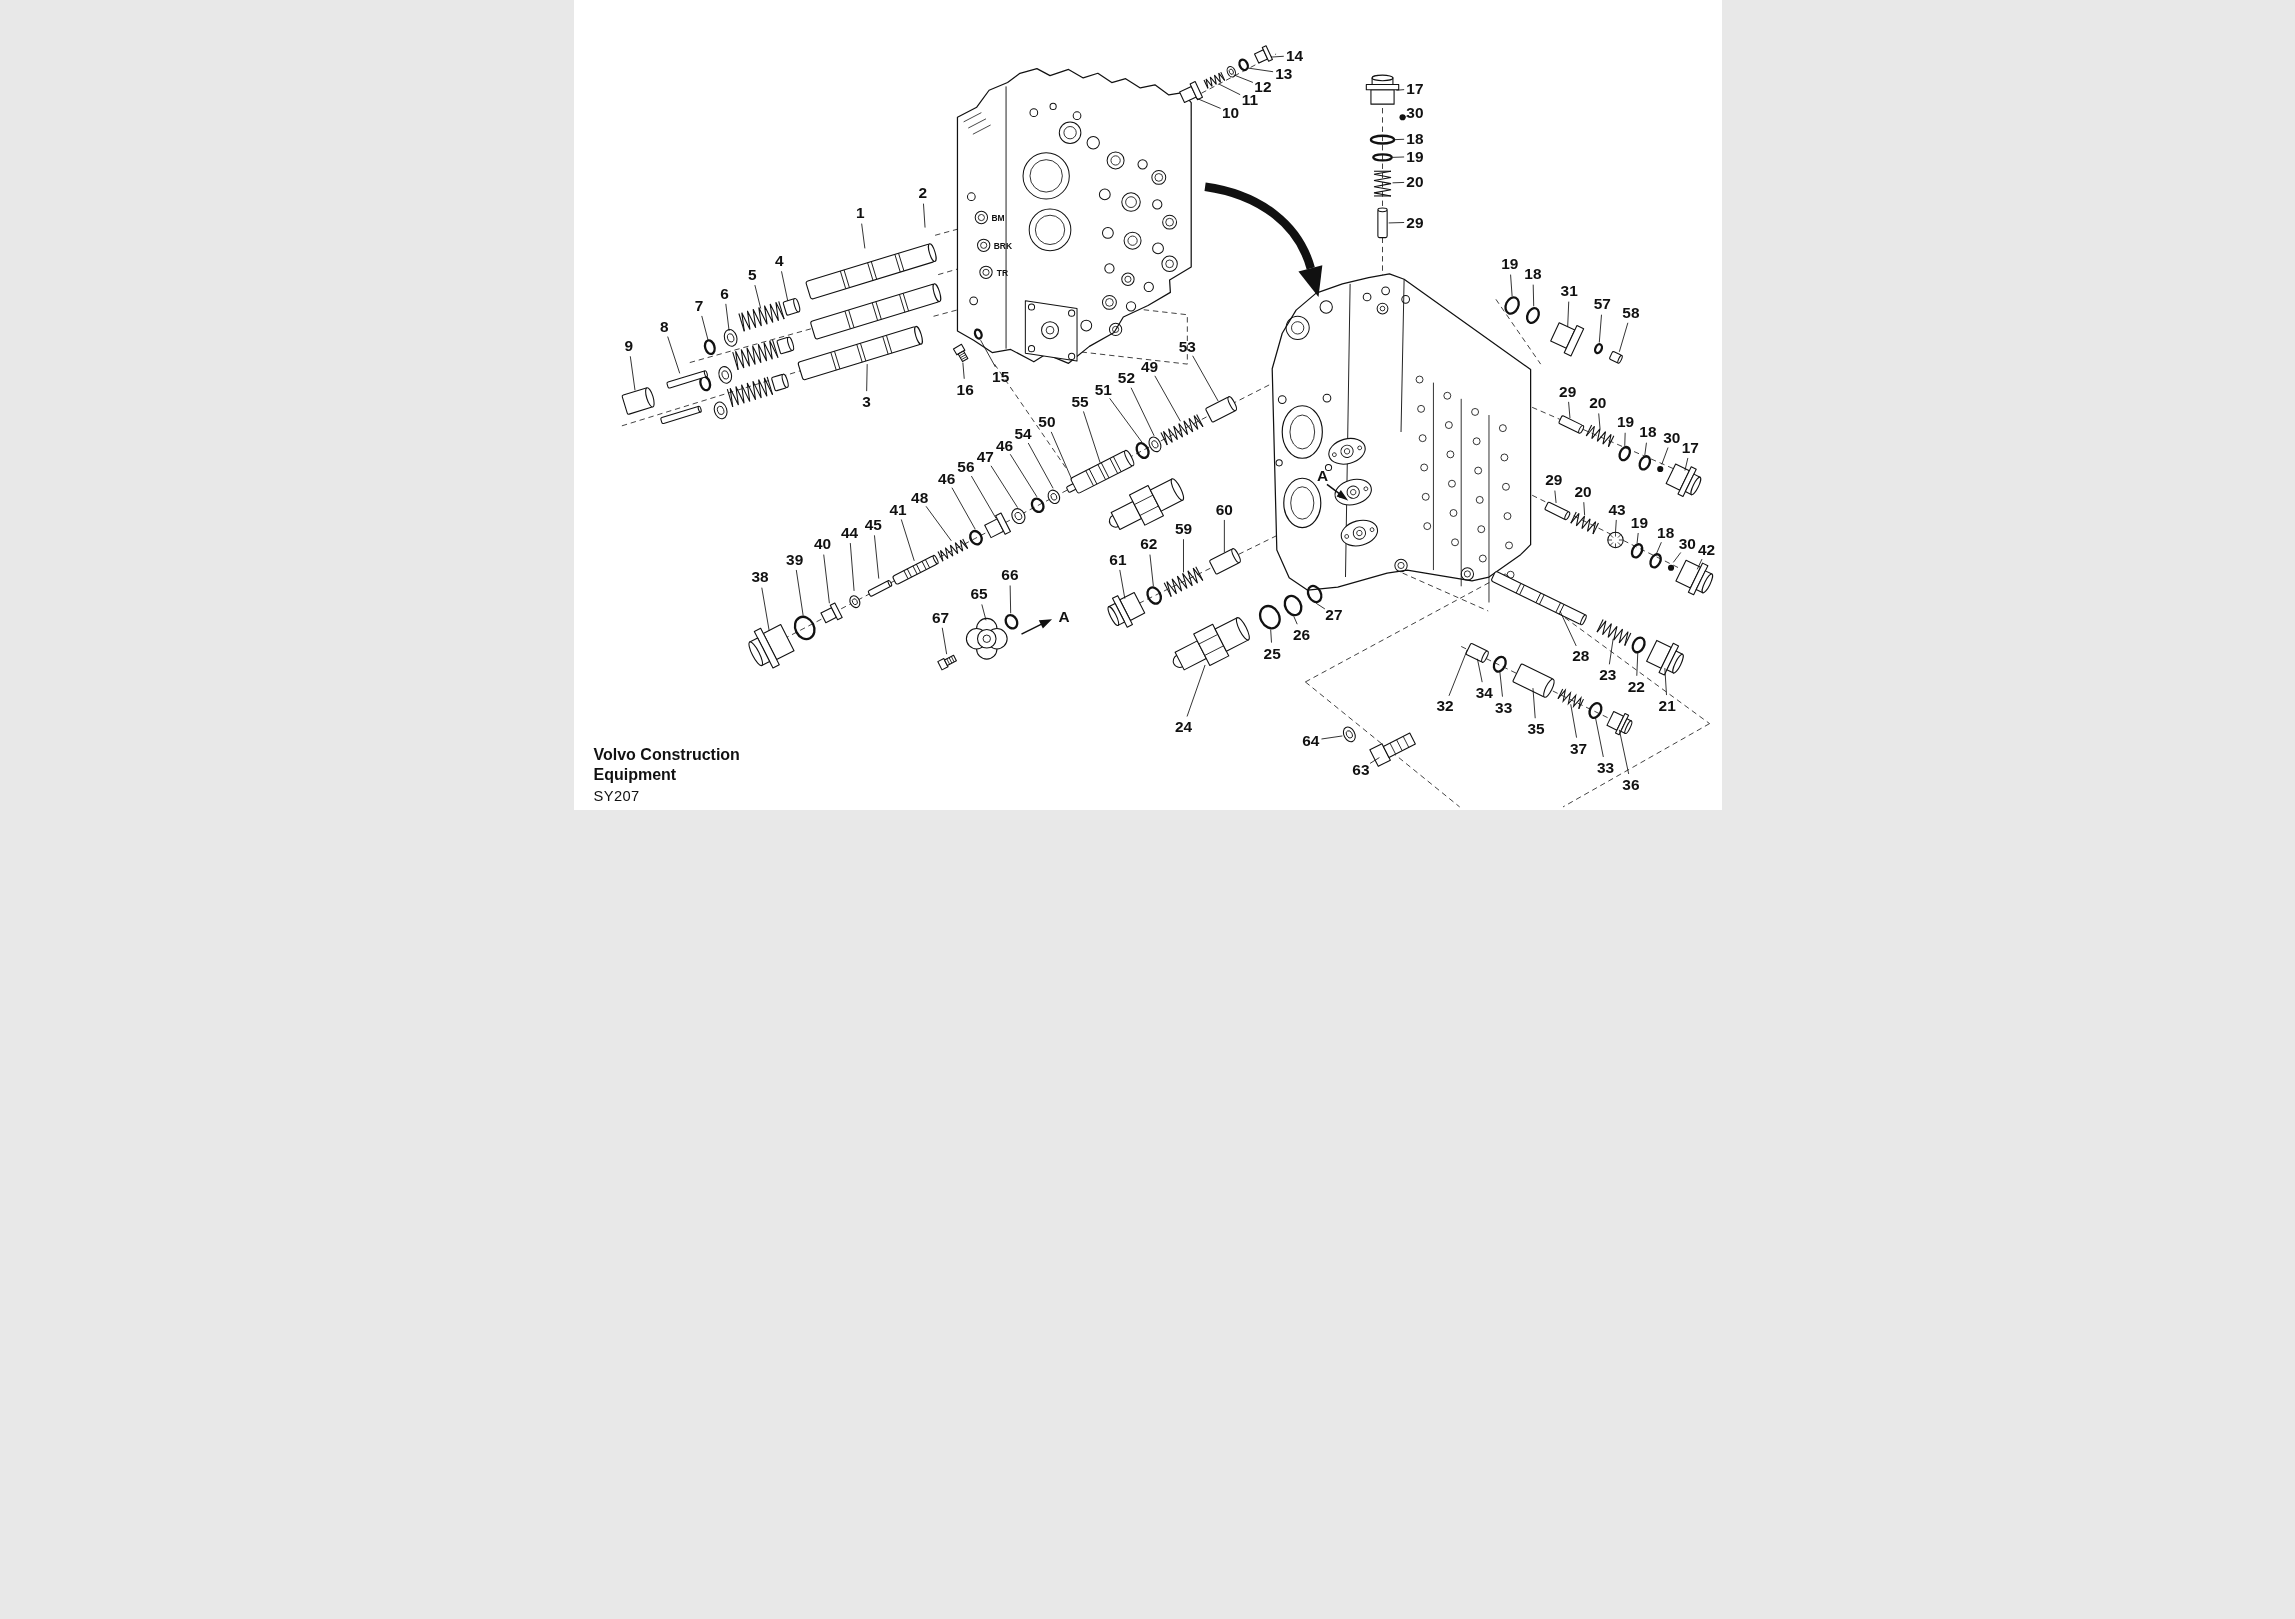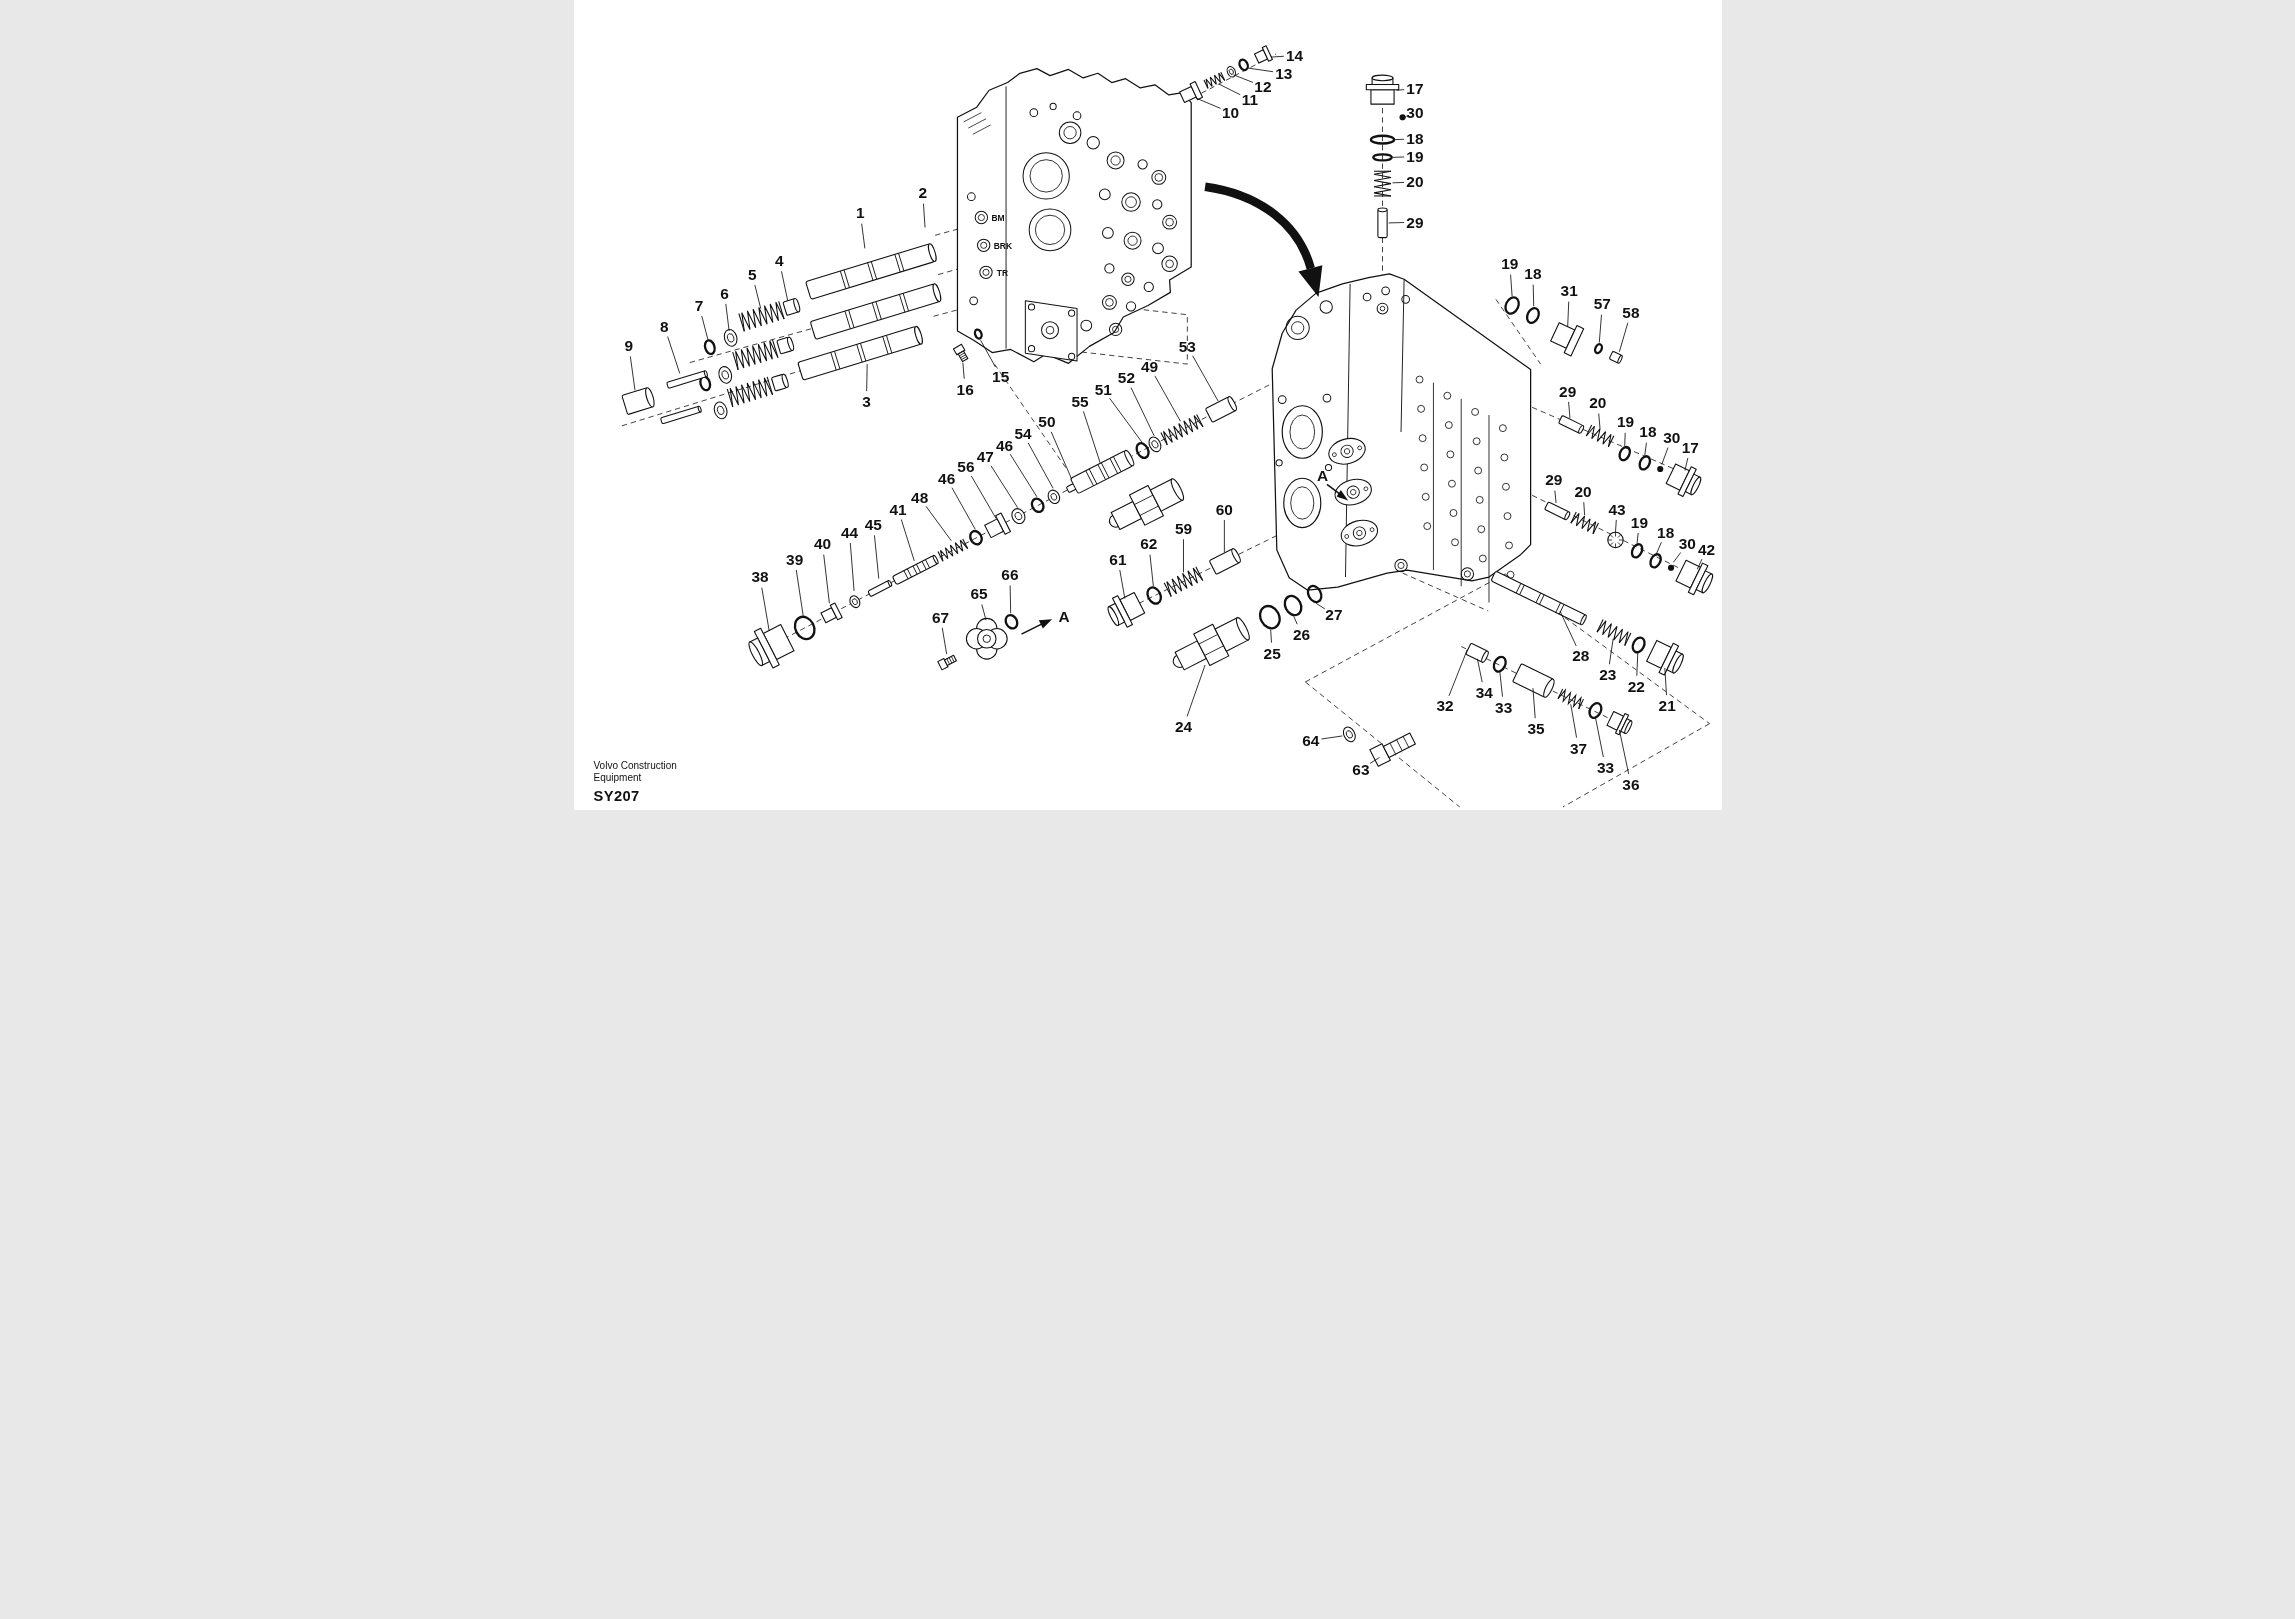--- a/index.html
+++ b/index.html
@@ -1,21 +1,21 @@
 <!DOCTYPE html>
 <html style="font-size:12.3px"><head>
 <meta charset="utf-8">
 <style>
   html,body{margin:0;padding:0;background:#e8e8e8;}
   .page{position:relative;width:1148px;height:810px;background:#ffffff;margin:0 auto;
         font-family:"Liberation Sans","DejaVu Sans",sans-serif;overflow:hidden;}
   svg{position:absolute;left:0;top:0;}
   .footer{position:absolute;left:20px;bottom:6.2px;color:#111;}
-  .footer .brand{font-size:10px;font-weight:normal;line-height:1.25;}
-  .footer .doc-code{font-size:14.7px;font-weight:bold;margin-top:3.1px;letter-spacing:0.4px;}
+  .footer .brand{font-size:16px;font-weight:bold;line-height:1.25;}
+  .footer .doc-code{font-size:14.7px;font-weight:normal;margin-top:3.1px;letter-spacing:0.4px;}
   text{font-family:"Liberation Sans","DejaVu Sans",sans-serif;}
 </style>
 </head>
 <body>
 
 <div class="page">
   <svg id="diagram-svg" width="1148" height="810" viewBox="0 0 1488 1050">
 
     <g id="dashed-lines" stroke="#333" stroke-width="1.2" fill="none" stroke-dasharray="7 5">
       <path d="M792,132 L910,70"></path>

